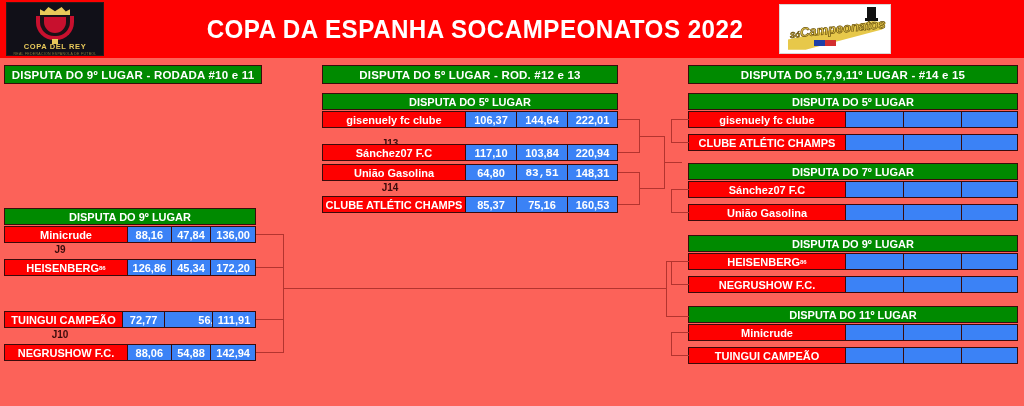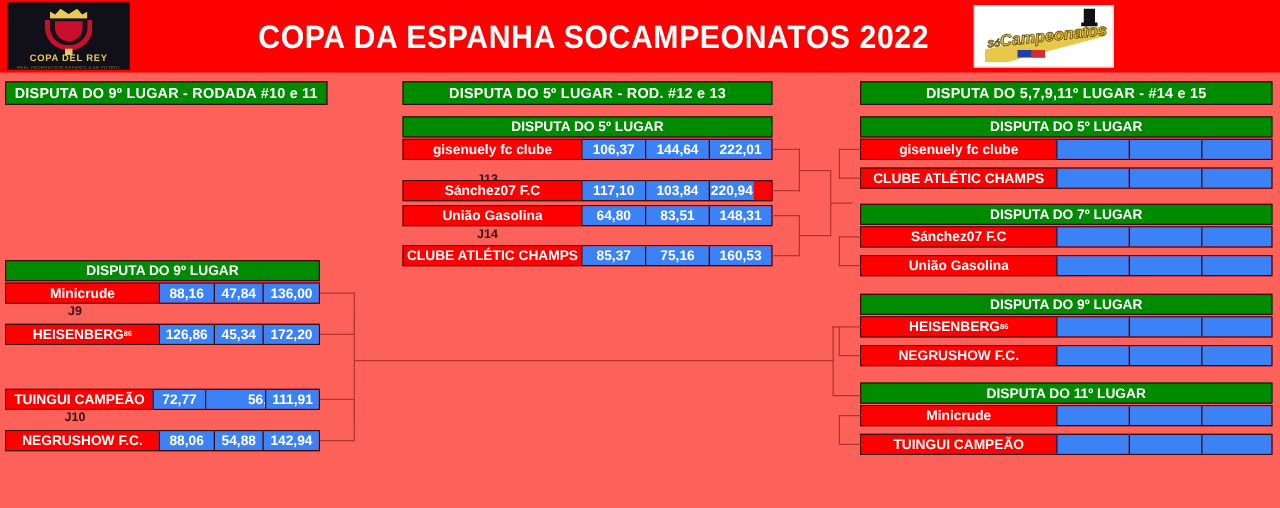--- a/index.html
+++ b/index.html
@@ -171,27 +171,27 @@
     <div class="team" style="width:142px;">gisenuely fc clube</div>
     <div class="sc" style="width:51px;">106,37</div>
     <div class="sc" style="width:51px;">144,64</div>
     <div class="sc" style="width:50px;">222,01</div>
   </div>
   <div class="jlabel" style="left:360px; top:138px; width:60px;">J13</div>
   <div class="row" style="left:322px; top:144px; width:296px;">
     <div class="team" style="width:142px;">Sánchez07 F.C</div>
     <div class="sc" style="width:51px;">117,10</div>
     <div class="sc" style="width:51px;">103,84</div>
-    <div class="sc" style="width:36px;">220,94</div>
+    <div class="sc" style="width:50px;">220,94</div>
   </div>
 
   <div class="row" style="left:322px; top:164px; width:296px;">
     <div class="team" style="width:142px;">União Gasolina</div>
     <div class="sc" style="width:51px;">64,80</div>
-    <div class="sc" style="width:51px;">83,51</div>
+    <div class="sc" style="width:51px;font-family:Liberation Mono, monospace;">83,51</div>
     <div class="sc" style="width:50px;">148,31</div>
   </div>
   <div class="jlabel" style="left:360px; top:182px; width:60px;">J14</div>
   <div class="row" style="left:322px; top:196px; width:296px;">
     <div class="team" style="width:142px;">CLUBE ATLÉTIC CHAMPS</div>
     <div class="sc" style="width:51px;">85,37</div>
     <div class="sc" style="width:51px;">75,16</div>
     <div class="sc" style="width:50px;">160,53</div>
   </div>
 

